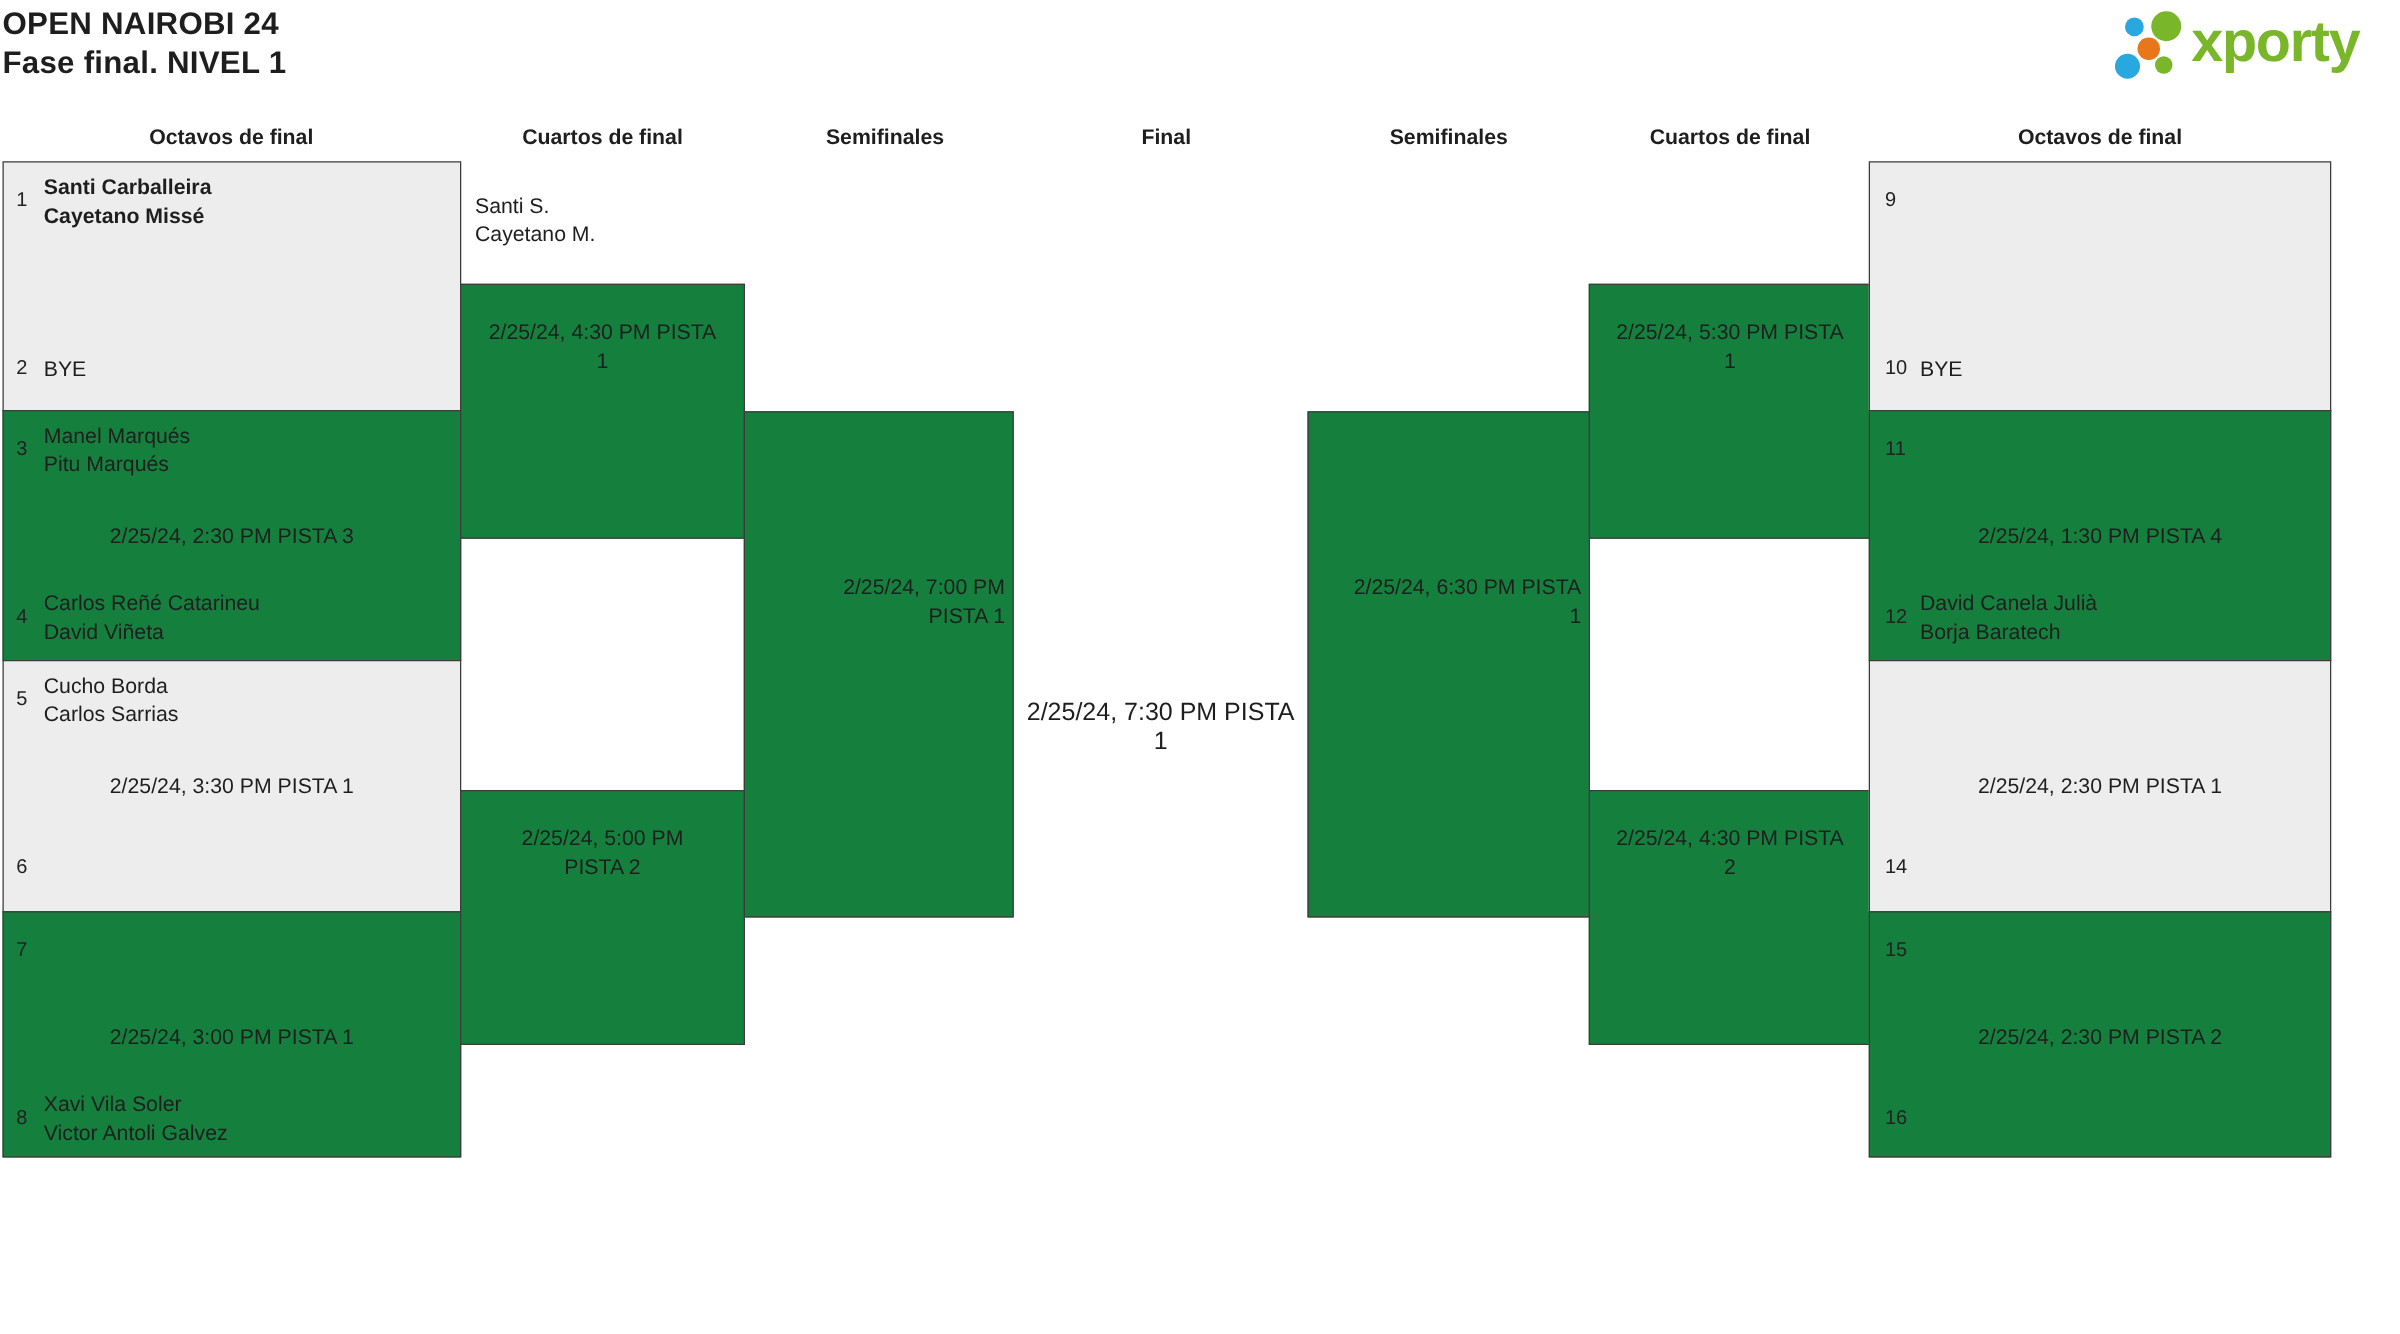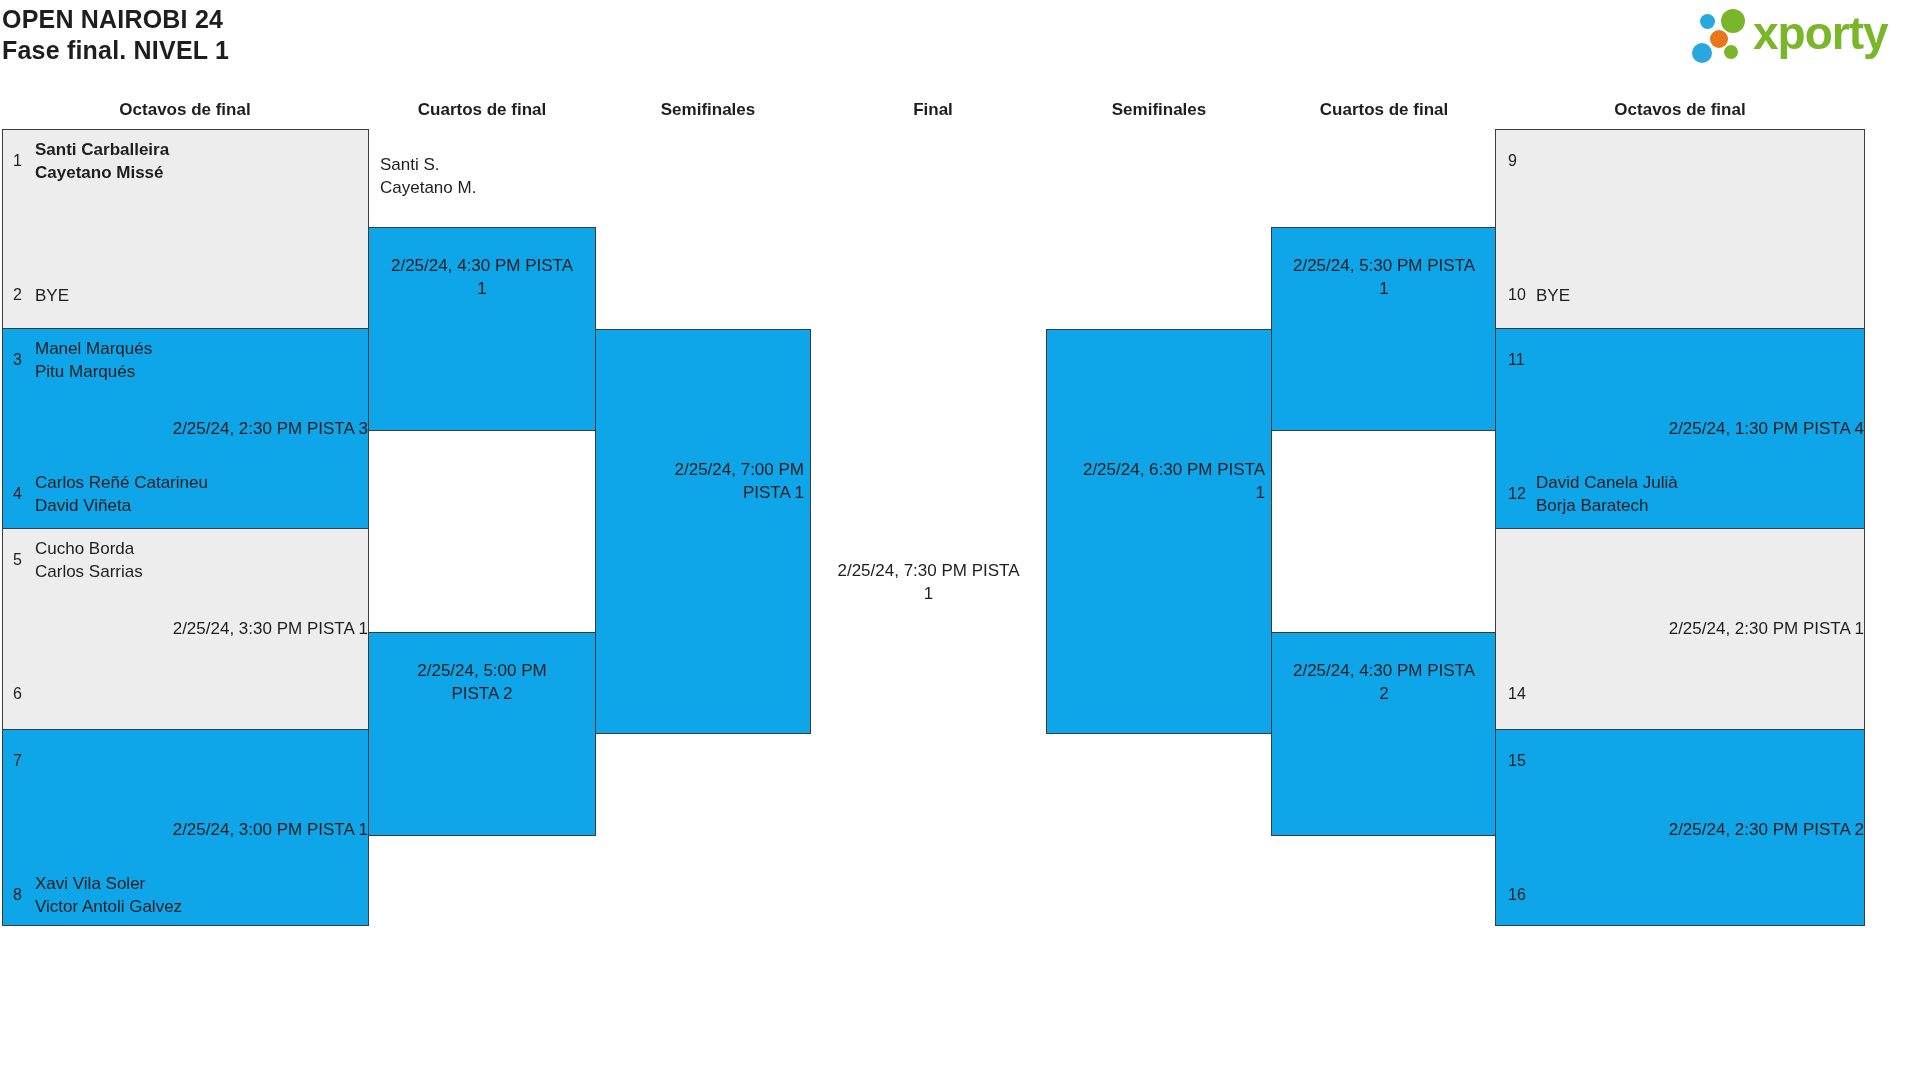--- a/index.html
+++ b/index.html
@@ -11,42 +11,42 @@
   .title-block{position:absolute;left:2px;top:4px;line-height:31px;}
   .title-line{font-size:25px;font-weight:700;letter-spacing:.2px;white-space:nowrap;}
   
   .dot{position:absolute;border-radius:50%;}
   .logo-text{position:absolute;left:1753px;top:10px;font-size:46px;font-weight:700;
     color:#7ab629;letter-spacing:-1px;line-height:46px;}
   
   .col-header{position:absolute;top:100px;transform:translateX(-50%);
     font-size:17px;font-weight:600;white-space:nowrap;}
   
-  .bbox{position:absolute;border:1px solid #3c3c3c;box-sizing:border-box;background:#0ea5e9;}
+  .bbox{position:absolute;border:1px solid #3c3c3c;box-sizing:border-box;background:#15803d;}
   .shaded{background:#ededed;}
   .entry{position:absolute;left:0;right:0;display:flex;align-items:center;}
   .entry.top{top:8px;min-height:46px;}
   .entry.bottom{top:140px;height:50px;}
   .seed{font-size:16px;color:#222;flex:0 0 auto;}
   .obox-l .entry{padding-left:10px;}
   .obox-l .seed{min-width:19px;margin-right:3px;}
   .obox-r .entry{padding-left:12px;}
   .obox-r .seed{min-width:26px;margin-right:2px;}
   .team{font-size:17px;line-height:23px;white-space:pre-line;}
   .winner .team{font-weight:700;}
-  .sched{position:absolute;left:0;right:0;top:88px;text-align:right;
+  .sched{position:absolute;left:0;right:0;top:88px;text-align:center;
     font-size:17px;line-height:23px;}
   .qsched{position:absolute;left:8px;right:8px;top:26px;text-align:center;
     font-size:17px;line-height:23px;white-space:pre-line;}
   .ssched{position:absolute;left:6px;right:6px;top:128px;text-align:right;
     font-size:17px;line-height:23px;white-space:pre-line;}
   .advancing{position:absolute;left:380px;top:153px;font-size:17px;line-height:23px;
     white-space:pre-line;}
   .final-sched{position:absolute;left:811px;width:235px;top:559px;text-align:center;
-    font-size:17px;line-height:23px;white-space:pre-line;}
+    font-size:20px;line-height:23px;white-space:pre-line;}
 </style>
 </head>
 <body>
 
 <div id="canvas">
 
   <div class="title-block">
     <div class="title-line">OPEN NAIROBI 24</div>
     <div class="title-line">Fase final. NIVEL 1</div>
   </div>

